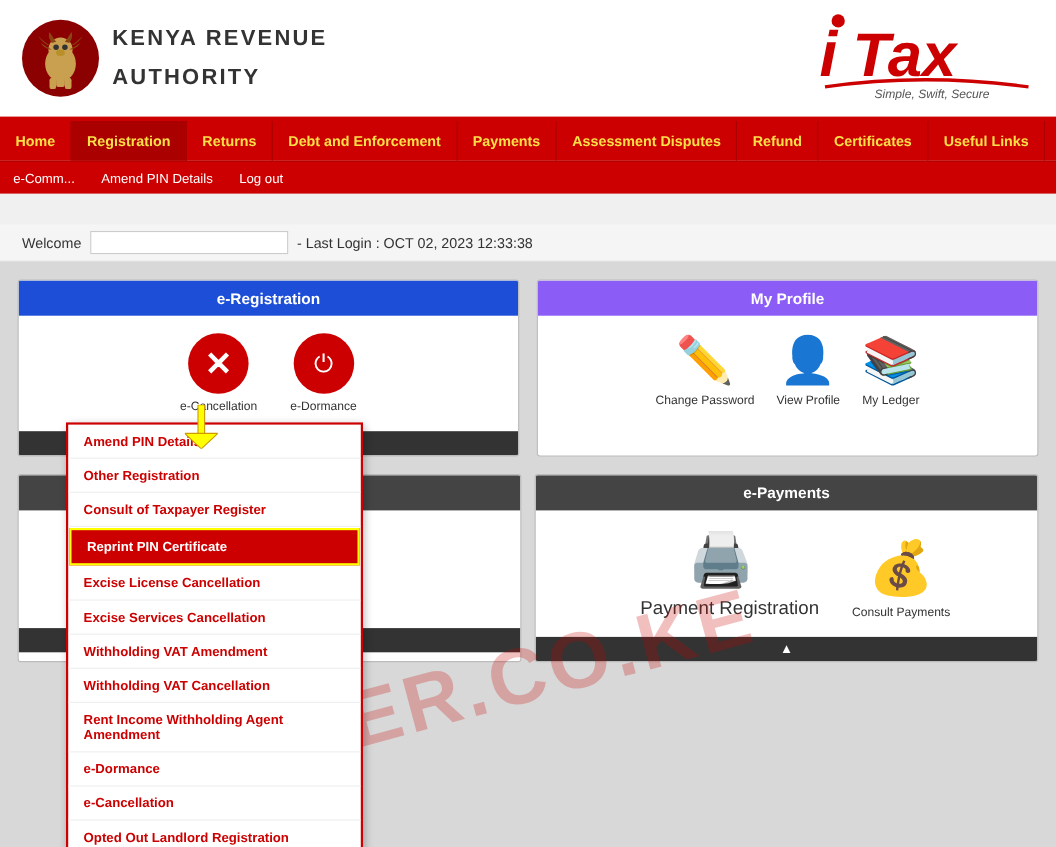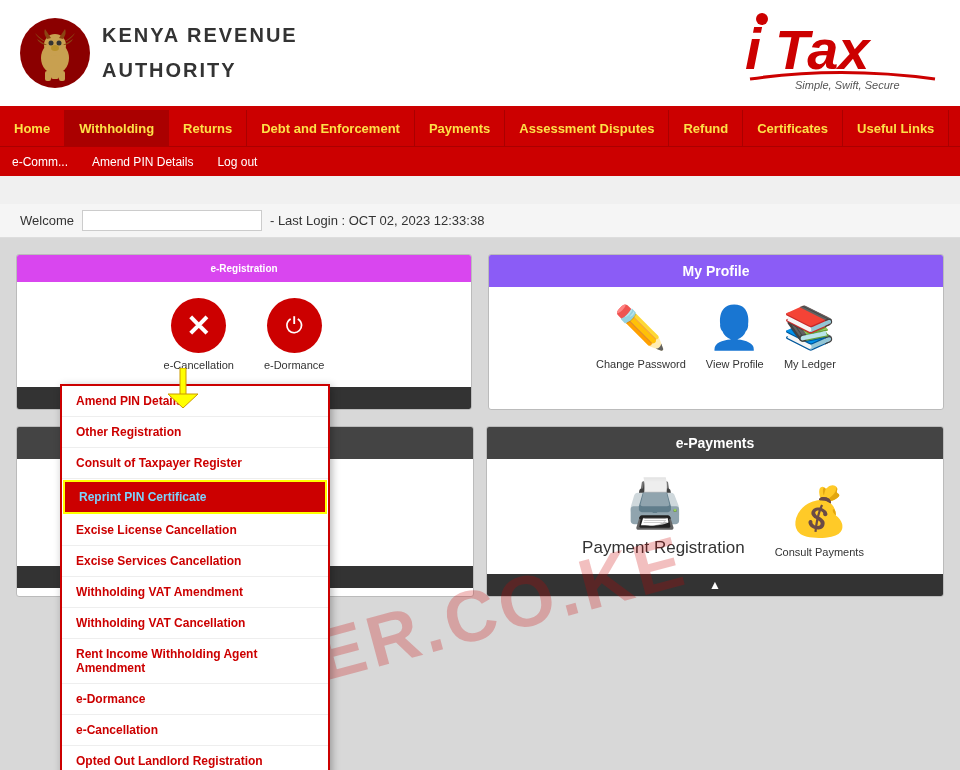--- a/index.html
+++ b/index.html
@@ -21,21 +21,21 @@
     .subnav { background: #cc0000; display: flex; align-items: center; height: 30px; border-top: 1px solid #aa0000; }
     .subnav-item { color: white; font-size: 12px; padding: 0 12px; height: 100%; display: flex; align-items: center; cursor: pointer; }
 
     
     .welcome-bar { background: #f5f5f5; border-bottom: 1px solid #ddd; padding: 6px 20px; font-size: 13px; color: #333; display: flex; align-items: center; gap: 8px; margin-top: 28px; }
     .welcome-input { border: 1px solid #ccc; padding: 2px 8px; width: 180px; background: white; }
 
     
     .dropdown-menu { position: absolute; top: 146px; left: 60px; width: 270px; background: white; border: 2px solid #cc0000; z-index: 1000; box-shadow: 2px 2px 8px rgba(0,0,0,0.3); }
     .dropdown-item { padding: 8px 14px; font-size: 12px; color: #cc0000; cursor: pointer; border-bottom: 1px solid #eee; font-weight: bold; }
-    .dropdown-item.highlighted { background: #cc0000; color: #7dd3fc; border: 2px solid #ffff00; margin: 1px; }
+    .dropdown-item.highlighted { background: #cc0000; color: #ffffff; border: 2px solid #ffff00; margin: 1px; }
 
     
     .arrow-indicator { position: absolute; top: 130px; left: 168px; z-index: 1001; }
 
     
     .watermark { position: absolute; top: 350px; left: 150px; font-size: 72px; font-weight: bold; color: rgba(204,0,0,0.25); transform: rotate(-15deg); z-index: 500; pointer-events: none; letter-spacing: 4px; }
 
     
     .itax-container { display: flex; align-items: center; gap: 5px; }
   </style>
@@ -76,21 +76,21 @@
         <text x="35" y="58" font-size="56" font-weight="bold" font-style="italic" fill="#cc0000" font-family="Arial">Tax</text>
         <path d="M10 68 Q100 55 195 68" stroke="#cc0000" stroke-width="3" fill="none"></path>
         <text x="55" y="78" font-size="11" fill="#555" font-family="Arial" font-style="italic">Simple, Swift, Secure</text>
       </svg>
     </div>
   </div>
 </div>
 
 <div class="navbar">
   <div class="navbar-item">Home</div>
-  <div class="navbar-item active">Withholding</div>
+  <div class="navbar-item active">Registration</div>
   <div class="navbar-item">Returns</div>
   <div class="navbar-item">Debt and Enforcement</div>
   <div class="navbar-item">Payments</div>
   <div class="navbar-item">Assessment Disputes</div>
   <div class="navbar-item">Refund</div>
   <div class="navbar-item">Certificates</div>
   <div class="navbar-item">Useful Links</div>
 </div>
 
 <div class="subnav">
@@ -103,21 +103,21 @@
   <span>Welcome</span>
   <input type="text" class="welcome-input" value="" style="">
   <span>- Last Login : OCT 02, 2023 12:33:38</span>
 </div>
 
 <div style="background:#d8d8d8; padding:16px; position:relative; height:calc(770px - 182px);">
 
   <div style="display:flex; gap:16px; margin-bottom:16px;">
 
     <div style="flex:1; background:white; border:1px solid #bbb; border-radius:3px; overflow:hidden;">
-      <div style="background:#d946ef;color:white;font-weight:bold;font-size:10px;padding:8px 12px;text-align:center;">e-Registration</div>
+      <div style="background:#1d4ed8;color:white;font-weight:bold;font-size:14px;padding:8px 12px;text-align:center;">e-Registration</div>
       <div style="padding:16px;display:flex;justify-content:center;gap:30px;align-items:flex-end;">
         <div style="display:flex;flex-direction:column;align-items:center;gap:6px;cursor:pointer;">
           <div style="width:55px;height:55px;background:#cc0000;border-radius:50%;display:flex;align-items:center;justify-content:center;color:white;font-size:30px;font-weight:bold;">✕</div>
           <span style="font-size:11px;color:#333;text-align:center;">e-Cancellation</span>
         </div>
         <div style="display:flex;flex-direction:column;align-items:center;gap:6px;cursor:pointer;">
           <div style="width:55px;height:55px;background:#cc0000;border-radius:50%;display:flex;align-items:center;justify-content:center;color:white;font-size:22px;">⏻</div>
           <span style="font-size:11px;color:#333;text-align:center;">e-Dormance</span>
         </div>
       </div>

